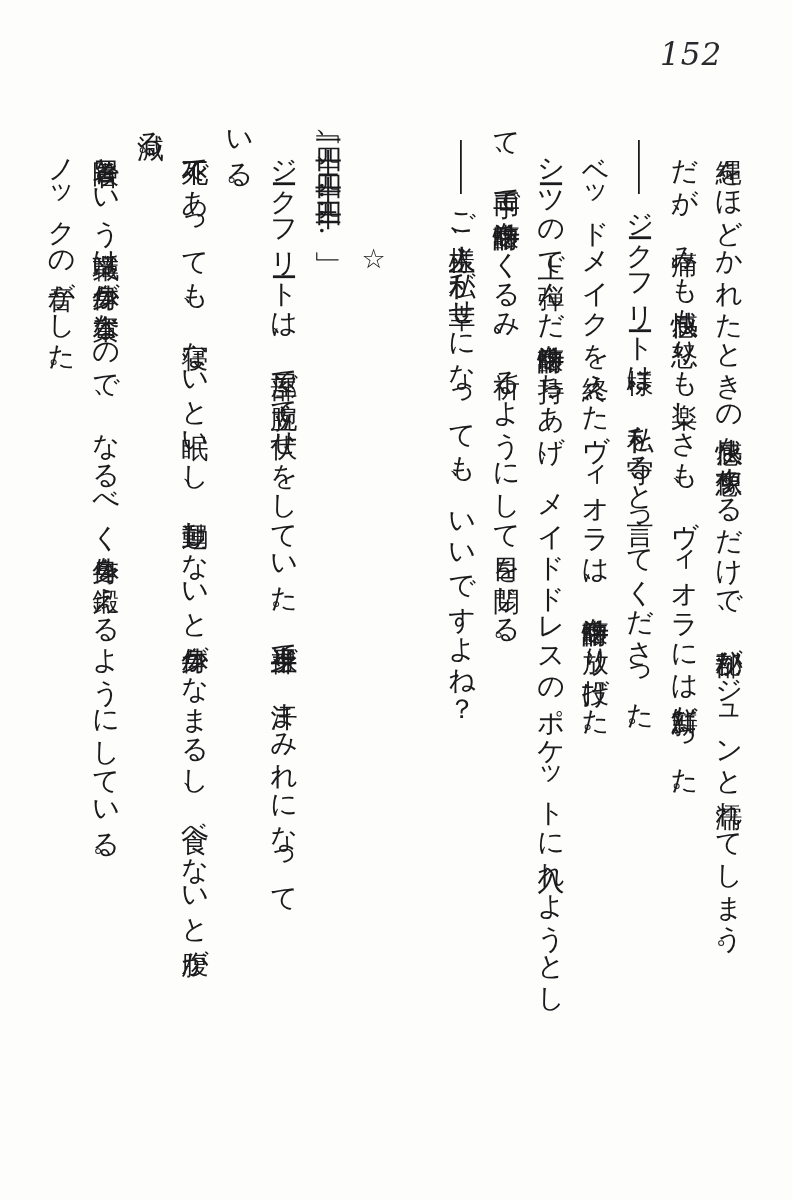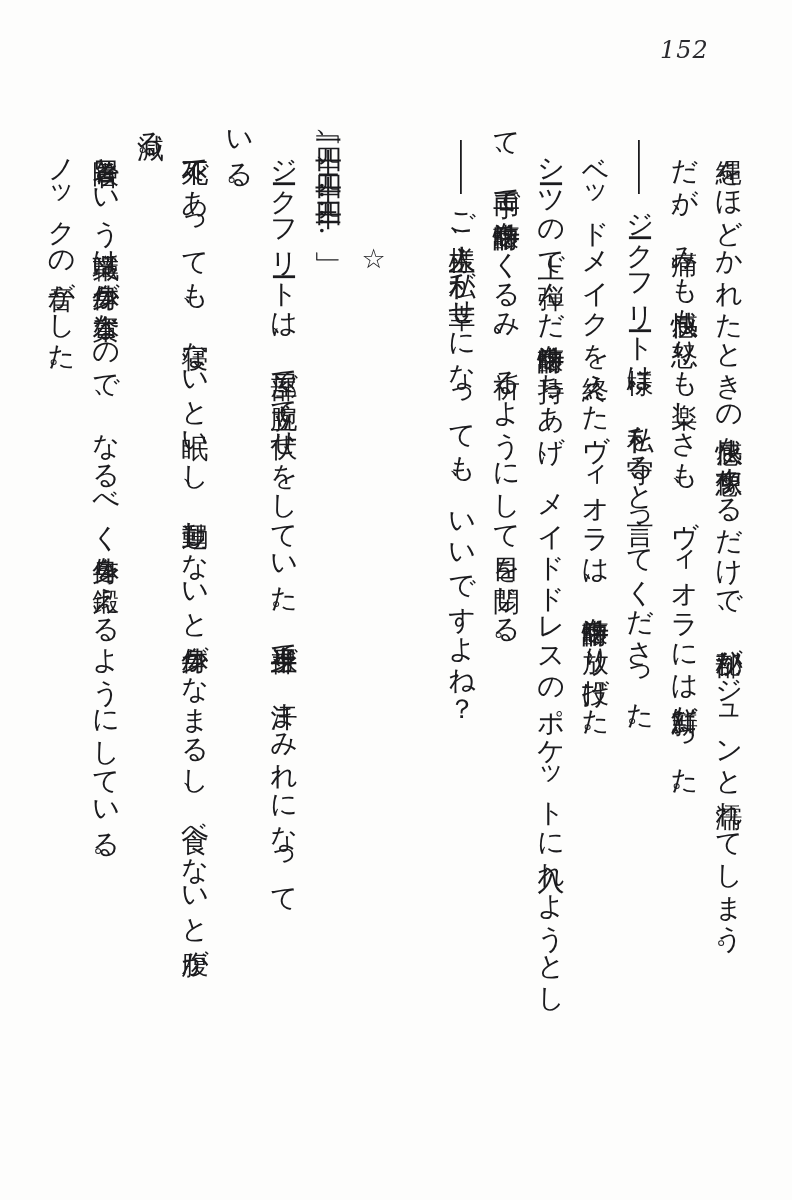--- a/index.html
+++ b/index.html
@@ -11,21 +11,21 @@
     width: 792px;
     height: 1200px;
     background: #fdfdfc;
     overflow: hidden;
     font-family: "DejaVu Serif", serif;
   }
   .page-number {
     position: absolute;
     top: 36px;
     left: 660px;
-    font-size: 24px;
+    font-size: 31px;
     font-style: italic;
     color: #2a2a2e;
     letter-spacing: 1px;
     text-align: center;
   }
   .text-block {
     position: absolute;
     top: 113px;
     right: 41px;
     height: 1040px;

